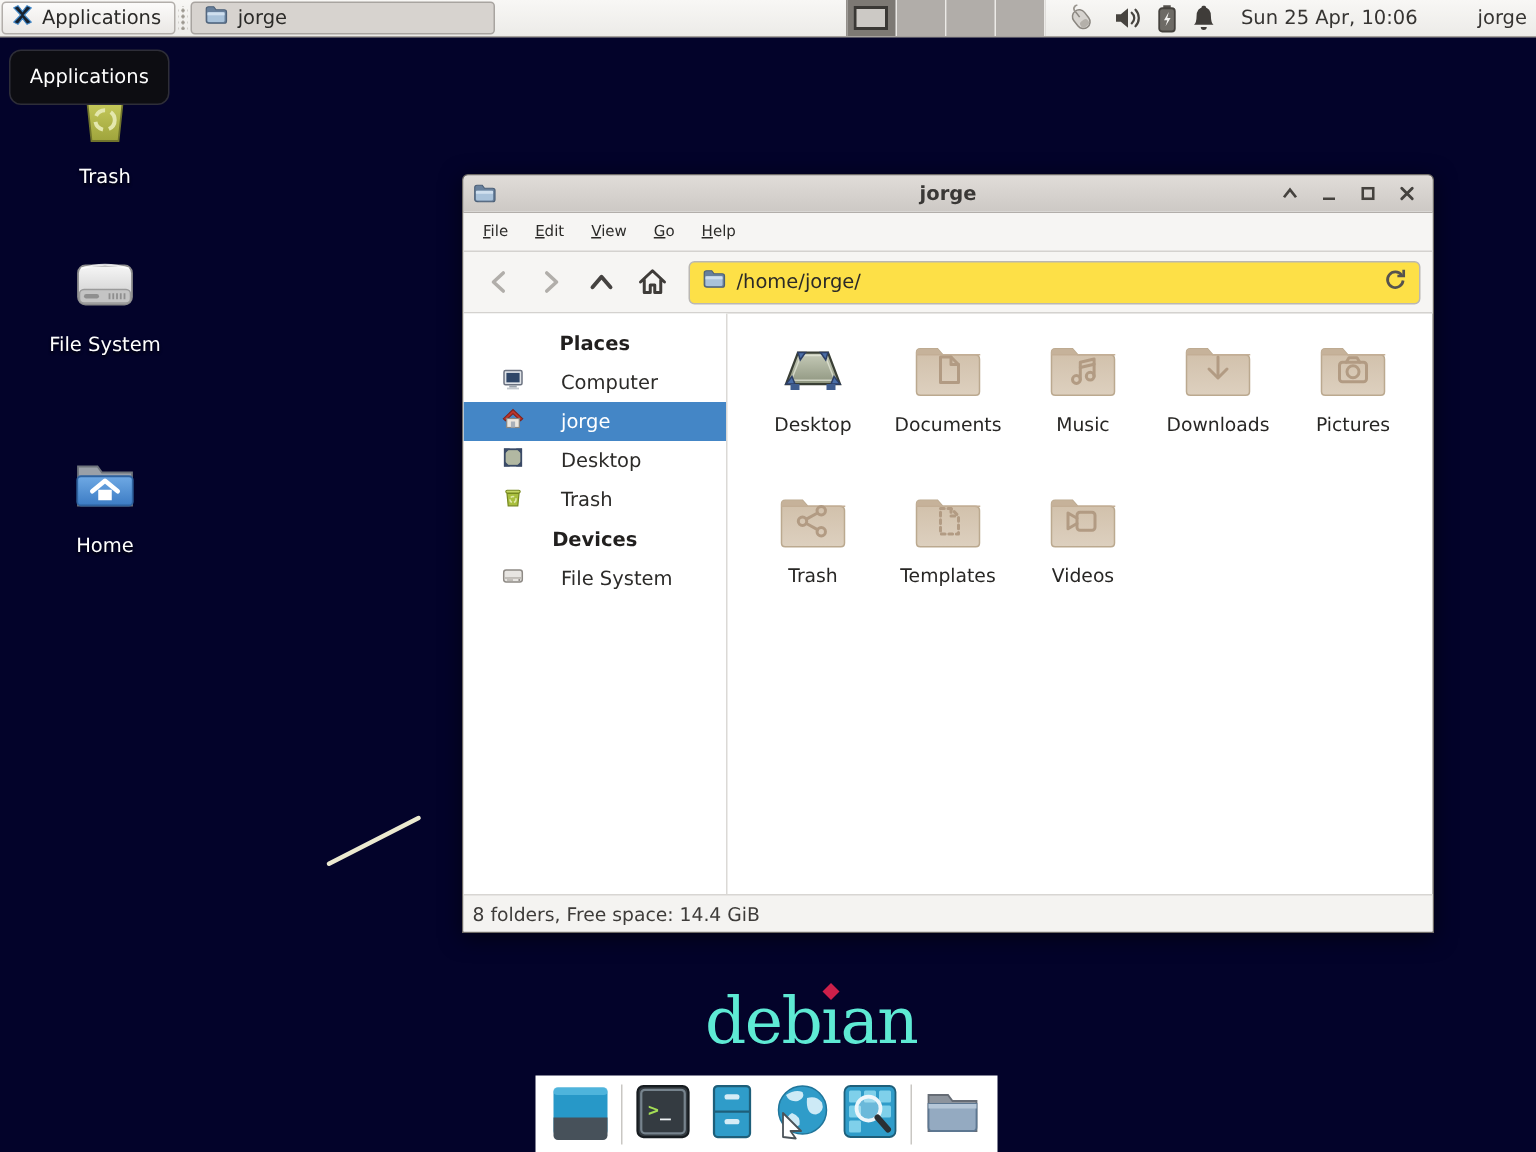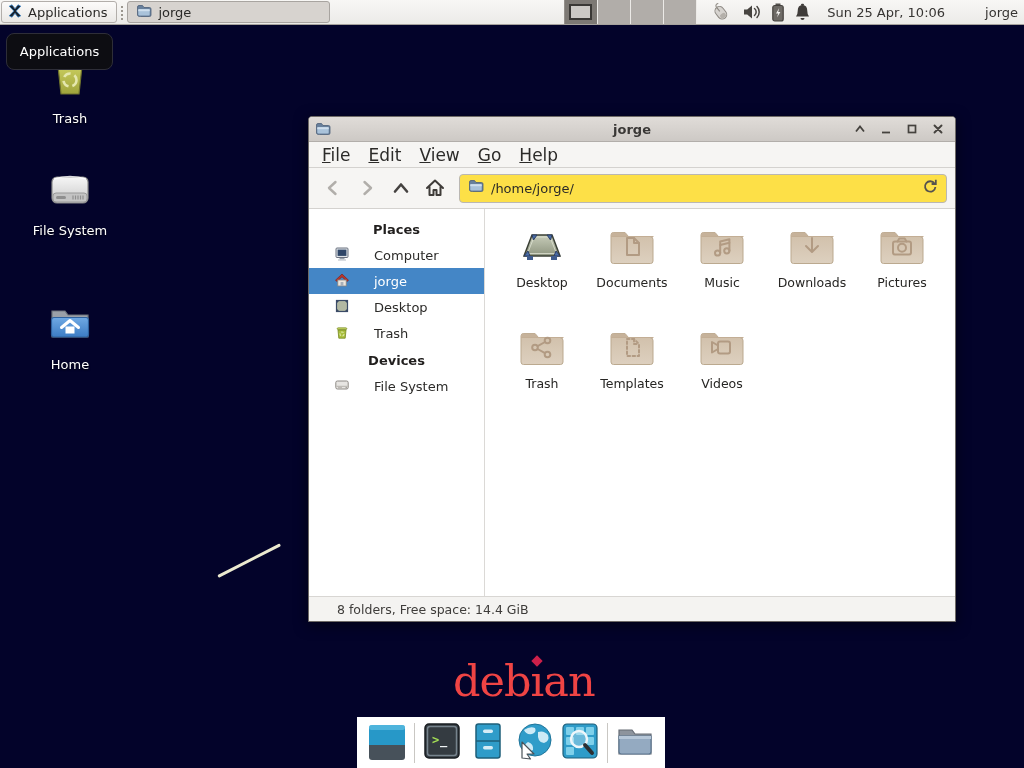--- a/index.html
+++ b/index.html
@@ -60,22 +60,22 @@
   .di-fs    { left:27px; top:168px; }
   .di-home  { left:27px; top:300px; }
   
   .wall-line {
     position:absolute; left:218px; top:575px; width:70px; height:3px;
     background:#ecead0; border-radius:2px;
     transform:rotate(-27deg); transform-origin:left center; z-index:5;
   }
   
   .debian-logo {
-    position:absolute; left:453px; top:656px; z-index:5;
-    font-family:"DejaVu Serif", serif; font-size:43px; color:#ef4444; letter-spacing:-1px;text-align:right;
+    position:absolute; left:470px; top:656px; z-index:5;
+    font-family:"DejaVu Serif", serif; font-size:43px; color:#5eead4; letter-spacing:-1px;text-align:right;
   }
   .debian-logo .logo-i { position:relative; }
   .debian-logo .logo-i::after {
     content:''; position:absolute; left:2px; top:1px; width:8px; height:8px;
     background:#cd204a; transform:rotate(45deg);
   }
   
   .window {
     position:absolute; left:308px; top:116px; width:648px; height:506px; z-index:20;
     background:#ffffff; border:1px solid #6e6a66; border-radius:4px 4px 0 0;
@@ -91,21 +91,21 @@
   .title-text {
     position:absolute; left:0; right:0; text-align:center;
     font-size:13px; font-weight:bold; color:#3a3836; pointer-events:none;
   }
   .win-controls { margin-left:auto; display:flex; gap:4px; z-index:2; }
   .win-btn { width:22px; height:20px; display:flex; align-items:center; justify-content:center; }
   .menubar {
     height:26px; background:#f6f5f3; border-bottom:1px solid #d4d2cf;
     display:flex; align-items:center; padding:0 4px;
   }
-  .menu-item { padding:4px 9px; font-size:17px; color:#2c2b29; }
+  .menu-item { padding:4px 9px; font-size:10px; color:#2c2b29; }
   .menu-item u { text-decoration:underline; }
   .toolbar {
     height:41px; background:#f6f5f3; border-bottom:1px solid #d4d2cf;
     display:flex; align-items:center; padding:0 8px; gap:2px;
   }
   .tool-btn { width:32px; height:30px; display:flex; align-items:center; justify-content:center; }
   .pathbar {
     flex:1; height:29px; margin-left:6px; background:#fde047;
     border:1px solid #bab7b3; border-radius:4px;
     display:flex; align-items:center; padding:0 8px; gap:7px;
@@ -118,21 +118,21 @@
   }
   .side-header { font-size:13px; font-weight:bold; color:#211f1e; padding:7px 10px 5px 10px;text-align:center; }
   .side-item { height:26px; display:flex; align-items:center; gap:24px; padding-left:25px; font-size:13px; color:#2c2b29; }
   .side-item.selected { background:#4486c6; color:#ffffff; }
   .files-area { flex:1; padding:13px 0 0 12px; display:flex; flex-wrap:wrap; align-content:flex-start; }
   .file-cell { width:90px; height:101px; display:flex; flex-direction:column; align-items:center; }
   .file-cell .ficon { width:48px; height:42px; margin-top:4px; }
   .file-cell .flabel { margin-top:7px; font-size:12.5px; color:#272624; }
   .statusbar {
     height:25px; background:#f4f3f1; border-top:1px solid #d8d6d3;
-    display:flex; align-items:center; padding-left:28px;
+    display:flex; align-items:center; padding-left:6px;
     font-size:12.5px; color:#3e3c3a;
   }
   
   .dock {
     position:absolute; left:357px; top:717px; width:308px; height:51px; z-index:15;
     background:#ffffff; display:flex; align-items:center; justify-content:center; gap:8px;
   }
   .dock-item { width:38px; height:38px; display:flex; align-items:center; justify-content:center; }
   .dock-sep { width:1px; height:40px; background:#c9c7c3; }
   .hidden-defs { position:absolute; width:0; height:0; }

